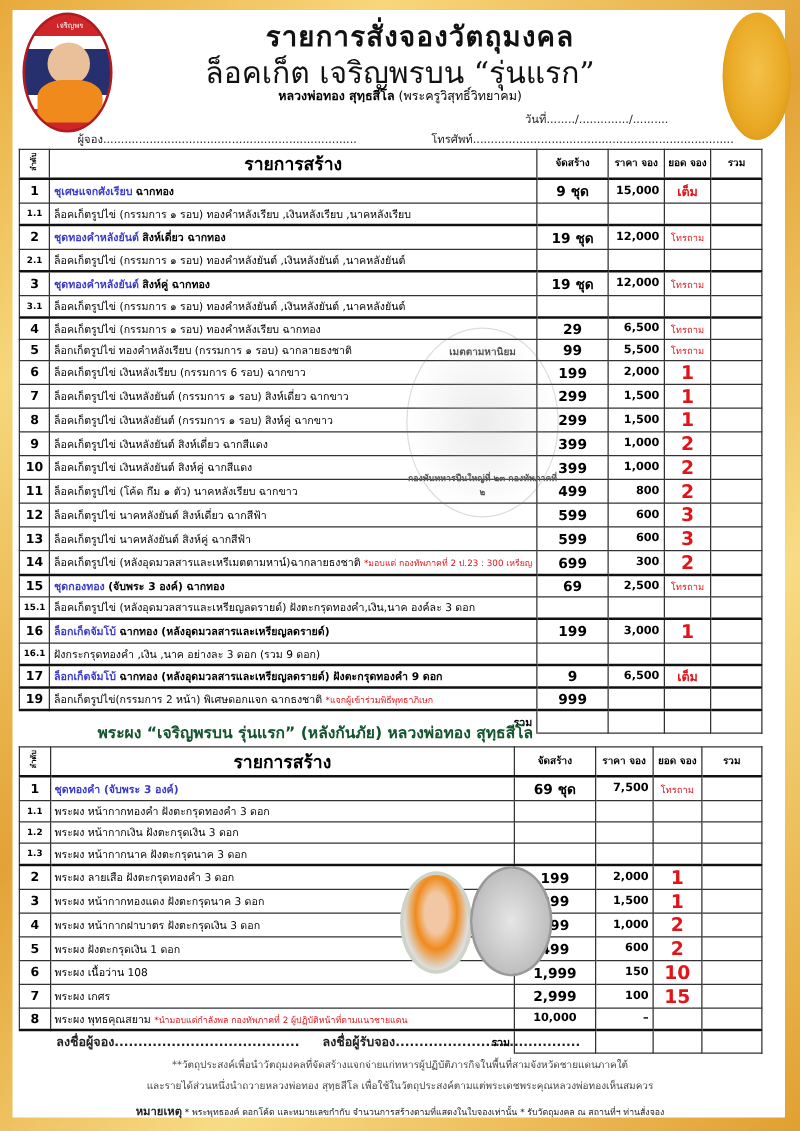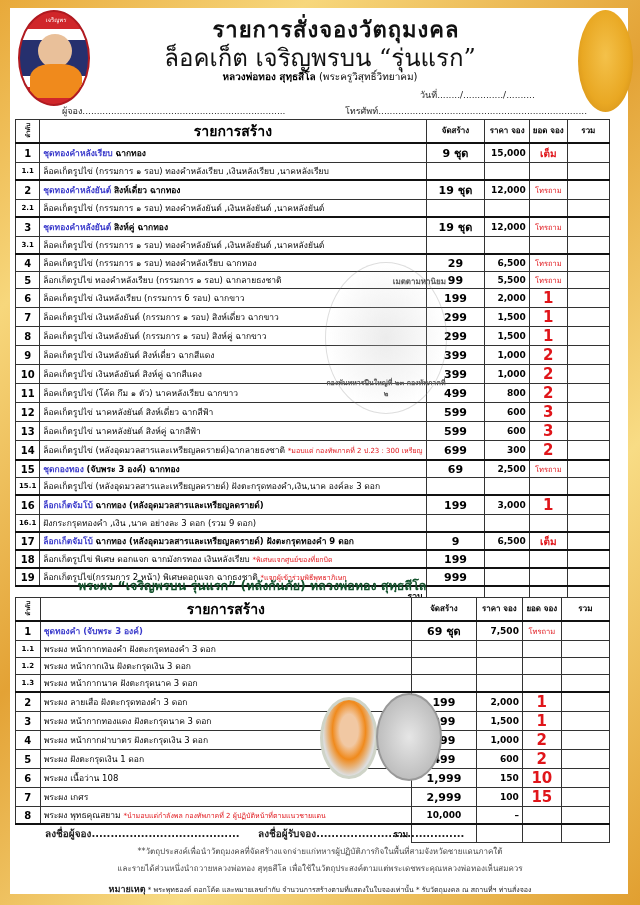--- a/index.html
+++ b/index.html
@@ -39,21 +39,21 @@
   .hdr-vert{font-size:6px;writing-mode:vertical-rl;transform:rotate(180deg);}
   .hdr-main{font-size:14px;font-weight:bold;text-align:center;}
   .hdr-sm{font-size:8px;text-align:center;line-height:10px;}
   .thick-top td{border-top:2px solid #111;}
   .blue{color:#3a3acb;font-weight:bold;}
   .red{color:#e0151a;font-size:7px;}
   .total-label{text-align:right;font-weight:bold;border:none;border-right:1px solid #333;}
   .section2-title{position:absolute;left:78px;top:576px;font-size:12.5px;font-weight:bold;color:#14532d;}
   .stamp{position:absolute;left:325px;top:262px;width:120px;height:150px;border-radius:50%;
     border:1px solid rgba(120,120,120,.25);background:radial-gradient(ellipse,rgba(200,200,200,.35),rgba(255,255,255,0) 70%);}
-  .stamp .top{position:absolute;top:12px;width:100%;text-align:right;font-size:8px;color:#555;font-weight:bold;}
+  .stamp .top{position:absolute;top:12px;width:100%;text-align:center;font-size:8px;color:#555;font-weight:bold;}
   .stamp .bot{position:absolute;bottom:14px;width:100%;text-align:center;font-size:7px;color:#555;font-weight:bold;}
   .coin1{position:absolute;left:320px;top:697px;width:52px;height:76px;border-radius:50%;
     background:radial-gradient(ellipse at 50% 40%,#f1c8a3 0 25%,#f08a1c 45%,#ddd 70%);border:3px solid #cfd4c8;}
   .coin2{position:absolute;left:376px;top:693px;width:62px;height:84px;border-radius:50%;
     background:radial-gradient(ellipse,#e6e6e6 0,#b9b9b9 80%);border:2px solid #999;}
   .sig{position:absolute;top:826px;font-size:10px;font-weight:bold;color:#222;}
   .note{position:absolute;left:0;width:640px;text-align:center;font-size:8px;color:#444;}
   .remark{position:absolute;left:0;width:640px;top:882px;text-align:center;font-size:7px;color:#222;}
   .remark b{font-size:9px;}
 </style>
@@ -87,21 +87,21 @@
       <th class="c-desc hdr-main">รายการสร้าง</th>
       <th class="hdr-sm" style="width:56px">จัดสร้าง</th>
       <th class="hdr-sm" style="width:38px">ราคา จอง</th>
       <th class="hdr-sm" style="width:24px">ยอด จอง</th>
       <th class="hdr-sm" style="width:40px">รวม</th>
     </tr>
   </thead>
   <tbody id="t1body">
       <tr class="thick-top" style="height: 17px;">
         <td class="c-no">1</td>
-        <td class="c-desc"><span class="blue">ชุดทองคำหลังเรียบ</span> <span style="font-weight:bold">ฉากทอง</span></td>
+        <td class="c-desc"><span class="blue">ชุเศษแจกศังเรียบ</span> <span style="font-weight:bold">ฉากทอง</span></td>
         <td class="c-qty">9 ชุด</td>
         <td class="c-price">15,000</td>
         <td class="c-booked full">เต็ม</td>
         <td class="c-sum"></td>
       </tr>
       <tr style="height: 17px;">
         <td class="c-no small">1.1</td>
         <td class="c-desc"><span class="">ล็อคเก็ตรูปไข่ (กรรมการ ๑ รอบ) ทองคำหลังเรียบ ,เงินหลังเรียบ ,นาคหลังเรียบ</span></td>
         <td class="c-qty"></td>
         <td class="c-price"></td>
@@ -215,21 +215,21 @@
       <tr style="height: 17px;">
         <td class="c-no">13</td>
         <td class="c-desc"><span class="">ล็อคเก็ตรูปไข่ นาคหลังยันต์ สิงห์คู่ ฉากสีฟ้า</span></td>
         <td class="c-qty">599</td>
         <td class="c-price">600</td>
         <td class="c-booked">3</td>
         <td class="c-sum"></td>
       </tr>
       <tr style="height: 17px; margin-left: 44px;">
         <td class="c-no">14</td>
-        <td class="c-desc"><span class="">ล็อคเก็ตรูปไข่ (หลังอุดมวลสารและเหรียญลดรายด์)ฉากลายธงชาติ</span> <span class="red">*มอบแด่ กองทัพภาคที่ 2 ป.23 : 300 เหรียญ</span></td>
+        <td class="c-desc"><span class="">ล็อคเก็ตรูปไข่ (หลังอุดมวลสารและเหรีเมตตามหาน์)ฉากลายธงชาติ</span> <span class="red">*มอบแด่ กองทัพภาคที่ 2 ป.23 : 300 เหรียญ</span></td>
         <td class="c-qty">699</td>
         <td class="c-price">300</td>
         <td class="c-booked">2</td>
         <td class="c-sum"></td>
       </tr>
       <tr class="thick-top" style="height: 17px;">
         <td class="c-no">15</td>
         <td class="c-desc"><span class="blue">ชุดกองทอง</span> <span style="font-weight:bold">(จับพระ 3 องค์) ฉากทอง</span></td>
         <td class="c-qty">69</td>
         <td class="c-price">2,500</td>
@@ -259,28 +259,20 @@
         <td class="c-price"></td>
         <td class="c-booked"></td>
         <td class="c-sum"></td>
       </tr>
       <tr class="thick-top" style="height: 17px;">
         <td class="c-no">17</td>
         <td class="c-desc"><span class="blue">ล็อกเก็ตจัมโบ้</span> <span style="font-weight:bold">ฉากทอง (หลังอุดมวลสารและเหรียญลดรายด์) ฝังตะกรุดทองคำ 9 ดอก</span></td>
         <td class="c-qty">9</td>
         <td class="c-price">6,500</td>
         <td class="c-booked full">เต็ม</td>
-        <td class="c-sum"></td>
-      </tr>
-      <tr class="thick-top" style="height: 17px;">
-        <td class="c-no">18</td>
-        <td class="c-desc"><span class="">ล็อกเก็ตรูปไข่ พิเศษ ดอกแจก ฉากมังกรทอง เงินหลังเรียบ</span> <span class="red">*พิเศษแจกศูนย์ของที่ยกบิด</span></td>
-        <td class="c-qty">199</td>
-        <td class="c-price"></td>
-        <td class="c-booked"></td>
         <td class="c-sum"></td>
       </tr>
       <tr class="thick-top" style="height: 17px;">
         <td class="c-no">19</td>
         <td class="c-desc"><span class="">ล็อกเก็ตรูปไข่(กรรมการ 2 หน้า) พิเศษดอกแจก ฉากธงชาติ</span> <span class="red">*แจกผู้เข้าร่วมพิธีพุทธาภิเษก</span></td>
         <td class="c-qty">999</td>
         <td class="c-price"></td>
         <td class="c-booked"></td>
         <td class="c-sum"></td>
       </tr>

